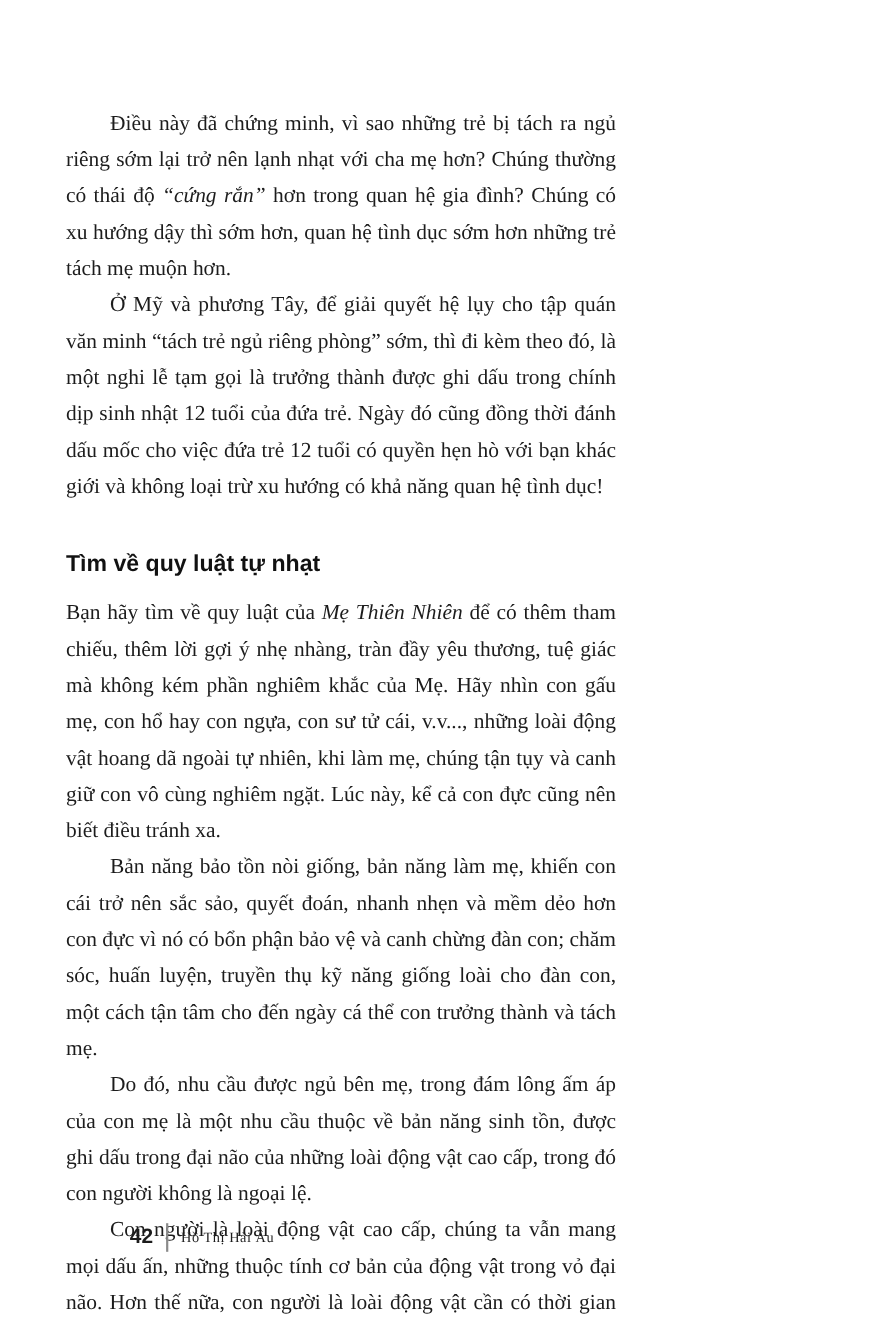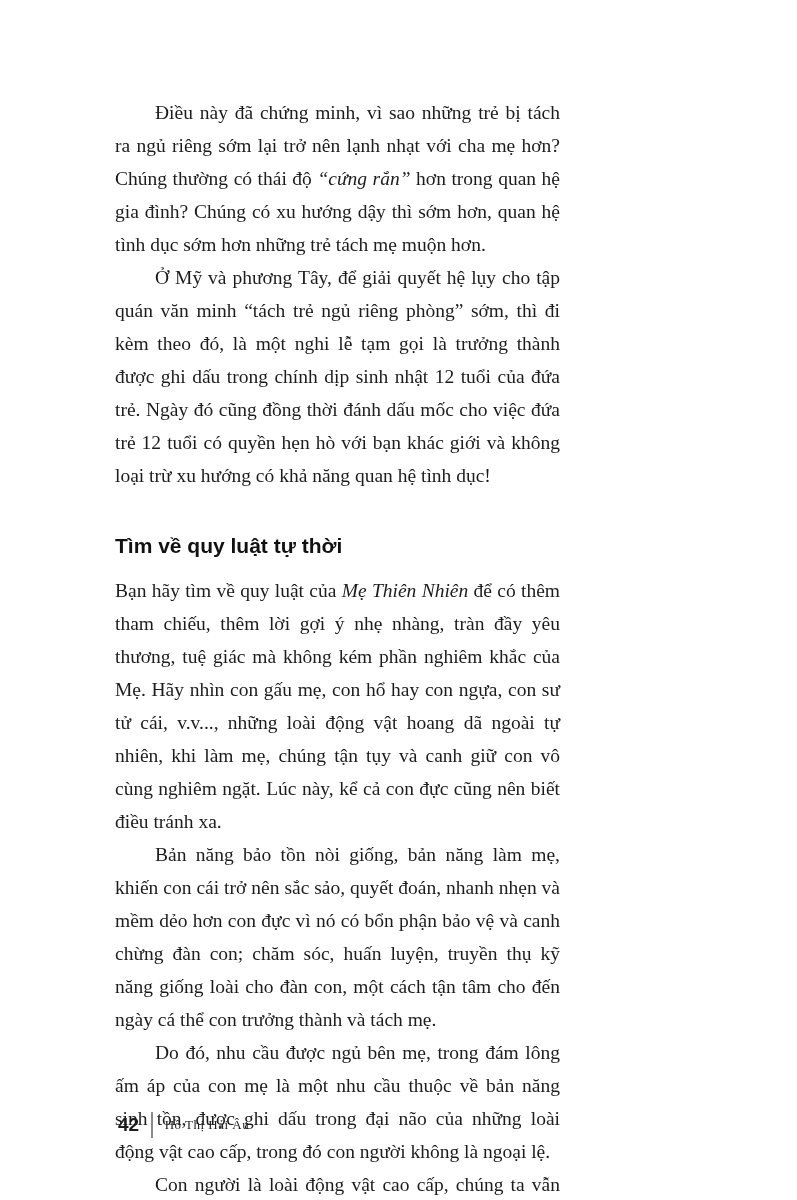--- a/index.html
+++ b/index.html
@@ -10,21 +10,21 @@
     overflow: hidden;
   }
   body {
     font-family: "Liberation Serif", "DejaVu Serif", serif;
     color: #1c1c1c;
     position: relative;
   }
   .page {
     width: 648px;
     height: 1200px;
-    padding: 96px 88px 0 115px;
+    padding: 96px 88px 0 60px;
     position: relative;
   }
   .text-column {
     width: 100%;
   }
   .para {
     font-size: 19.5px;
     line-height: 33px;
     text-align: justify;
     color: #1c1c1c;
@@ -72,21 +72,21 @@
 </style>
 </head>
 <body>
 
 <div class="page">
 
   <div class="text-column">
 
   <p class="para indent"><span>Điều này đã chứng minh, vì sao những trẻ bị tách ra ngủ riêng sớm lại trở nên lạnh nhạt với cha mẹ hơn? Chúng thường có thái độ </span><em>“cứng rắn”</em><span> hơn trong quan hệ gia đình? Chúng có xu hướng dậy thì sớm hơn, quan hệ tình dục sớm hơn những trẻ tách mẹ muộn hơn.</span></p>
       <p class="para indent"><span>Ở Mỹ và phương Tây, để giải quyết hệ lụy cho tập quán văn minh “tách trẻ ngủ riêng phòng” sớm, thì đi kèm theo đó, là một nghi lễ tạm gọi là trưởng thành được ghi dấu trong chính dịp sinh nhật 12 tuổi của đứa trẻ. Ngày đó cũng đồng thời đánh dấu mốc cho việc đứa trẻ 12 tuổi có quyền hẹn hò với bạn khác giới và không loại trừ xu hướng có khả năng quan hệ tình dục!</span></p>
-      <h2 class="heading">Tìm về quy luật tự thời</h2>
+      <h2 class="heading">Tìm về quy luật tự nhạt</h2>
       <p class="para"><span>Bạn hãy tìm về quy luật của </span><em>Mẹ Thiên Nhiên</em><span> để có thêm tham chiếu, thêm lời gợi ý nhẹ nhàng, tràn đầy yêu thương, tuệ giác mà không kém phần nghiêm khắc của Mẹ. Hãy nhìn con gấu mẹ, con hổ hay con ngựa, con sư tử cái, v.v..., những loài động vật hoang dã ngoài tự nhiên, khi làm mẹ, chúng tận tụy và canh giữ con vô cùng nghiêm ngặt. Lúc này, kể cả con đực cũng nên biết điều tránh xa.</span></p>
       <p class="para indent"><span>Bản năng bảo tồn nòi giống, bản năng làm mẹ, khiến con cái trở nên sắc sảo, quyết đoán, nhanh nhẹn và mềm dẻo hơn con đực vì nó có bổn phận bảo vệ và canh chừng đàn con; chăm sóc, huấn luyện, truyền thụ kỹ năng giống loài cho đàn con, một cách tận tâm cho đến ngày cá thể con trưởng thành và tách mẹ.</span></p>
       <p class="para indent"><span>Do đó, nhu cầu được ngủ bên mẹ, trong đám lông ấm áp của con mẹ là một nhu cầu thuộc về bản năng sinh tồn, được ghi dấu trong đại não của những loài động vật cao cấp, trong đó con người không là ngoại lệ.</span></p>
       <p class="para indent"><span>Con người là loài động vật cao cấp, chúng ta vẫn mang mọi dấu ấn, những thuộc tính cơ bản của động vật trong vỏ đại não. Hơn thế nữa, con người là loài động vật cần có thời gian để hoàn chỉnh một cá thể trưởng thành toàn vẹn, đầy đủ về mặt sinh học cũng như về mặt xã hội, dài nhất trong các loài động vật cao cấp: 18 năm!</span></p>
     </div>
 
   <div class="page-footer">
     <span class="page-number">42</span>
     <span class="footer-divider"></span>
     <span class="footer-author">Hồ Thị Hải Âu</span>

